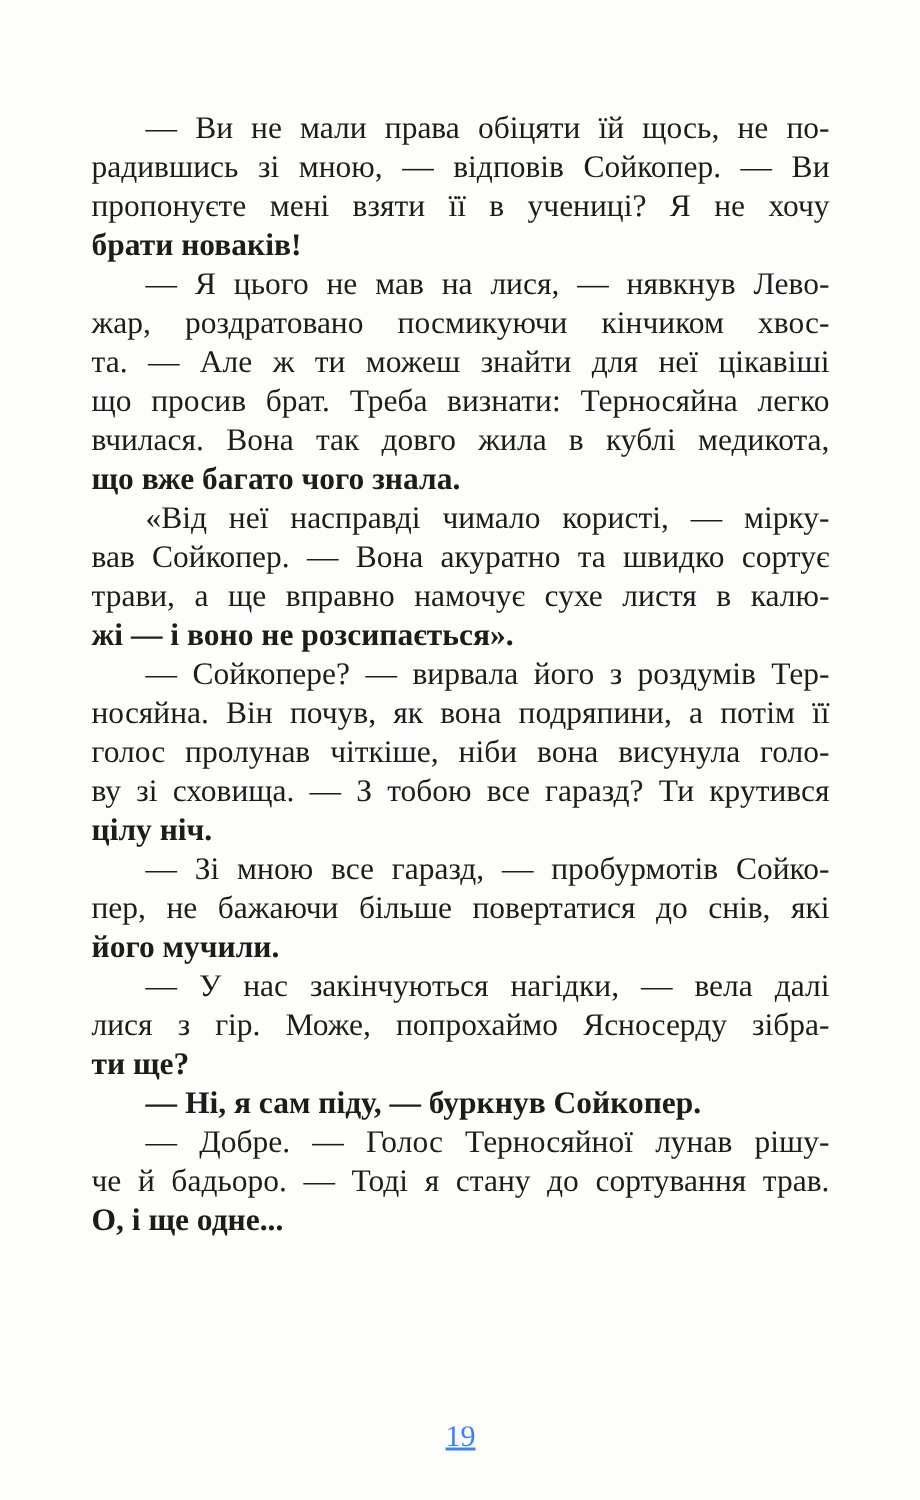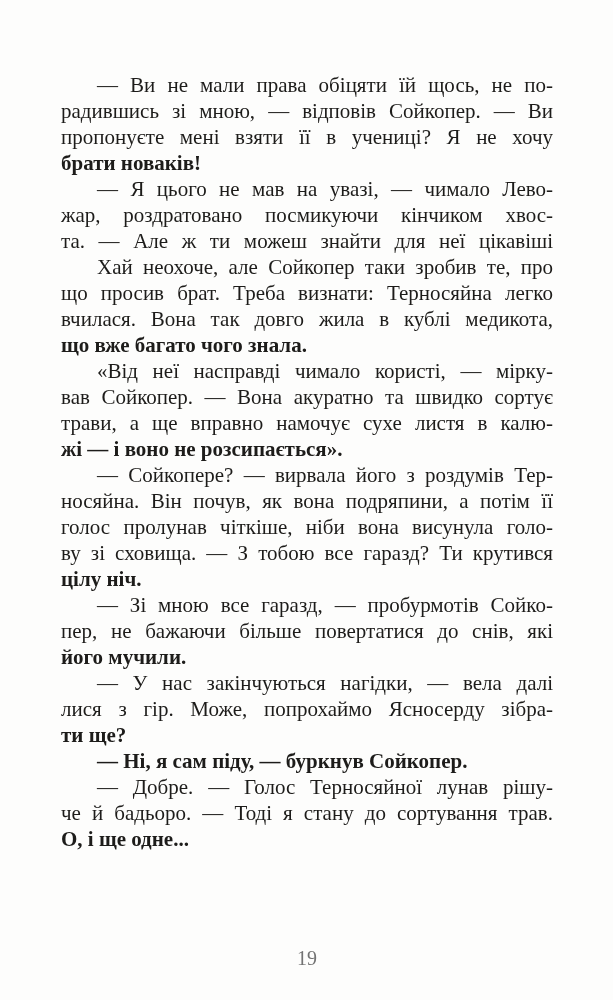--- a/index.html
+++ b/index.html
@@ -54,41 +54,41 @@
     padding-left: 36px;
   }
   .page-number {
     position: absolute;
     top: 946px;
     left: 61px;
     width: 492px;
     text-align: center;
     font-size: 20px;
     line-height: 24px;
-    color: #737373;
+    color: #3b82f6;
+    text-decoration: underline;
   }
 </style>
 </head>
 <body>
 
 <div class="book-page">
   <div class="text-block">
       <div class="para">
         <div class="line first j">— Ви не мали права обіцяти їй щось, не по-</div>
         <div class="line j">радившись зі мною, — відповів Сойкопер. — Ви</div>
         <div class="line j">пропонуєте мені взяти її в учениці? Я не хочу</div>
         <div class="line last">брати новаків!</div>
       </div>
       <div class="para">
-        <div class="line first j">— Я цього не мав на увазі, — чимало Лево-</div>
+        <div class="line first j">— Я цього не мав на лися, — нявкнув Лево-</div>
         <div class="line j">жар, роздратовано посмикуючи кінчиком хвос-</div>
         <div class="line j">та. — Але ж ти можеш знайти для неї цікавіші</div>
       </div>
       <div class="para">
-        <div class="line first j">Хай неохоче, але Сойкопер таки зробив те, про</div>
         <div class="line j">що просив брат. Треба визнати: Терносяйна легко</div>
         <div class="line j">вчилася. Вона так довго жила в кублі медикота,</div>
         <div class="line last">що вже багато чого знала.</div>
       </div>
       <div class="para">
         <div class="line first j">«Від неї насправді чимало користі, — мірку-</div>
         <div class="line j">вав Сойкопер. — Вона акуратно та швидко сортує</div>
         <div class="line j">трави, а ще вправно намочує сухе листя в калю-</div>
         <div class="line last">жі — і воно не розсипається».</div>
       </div>

